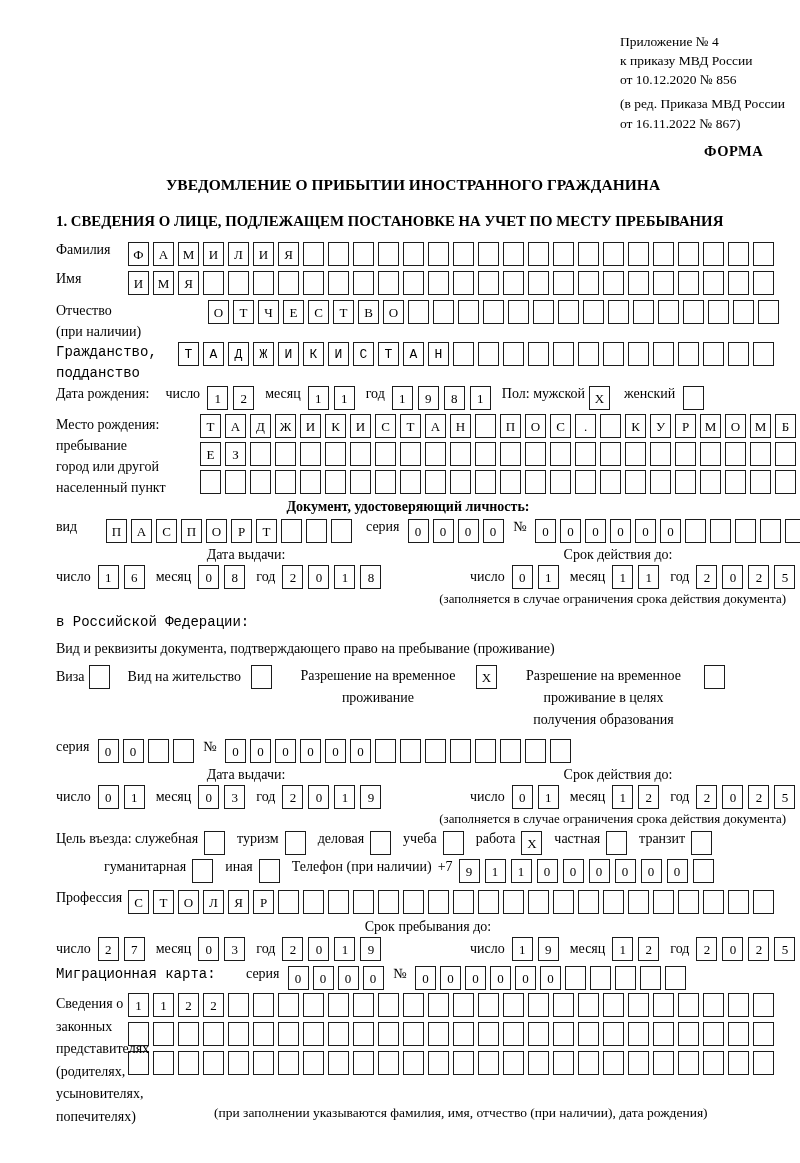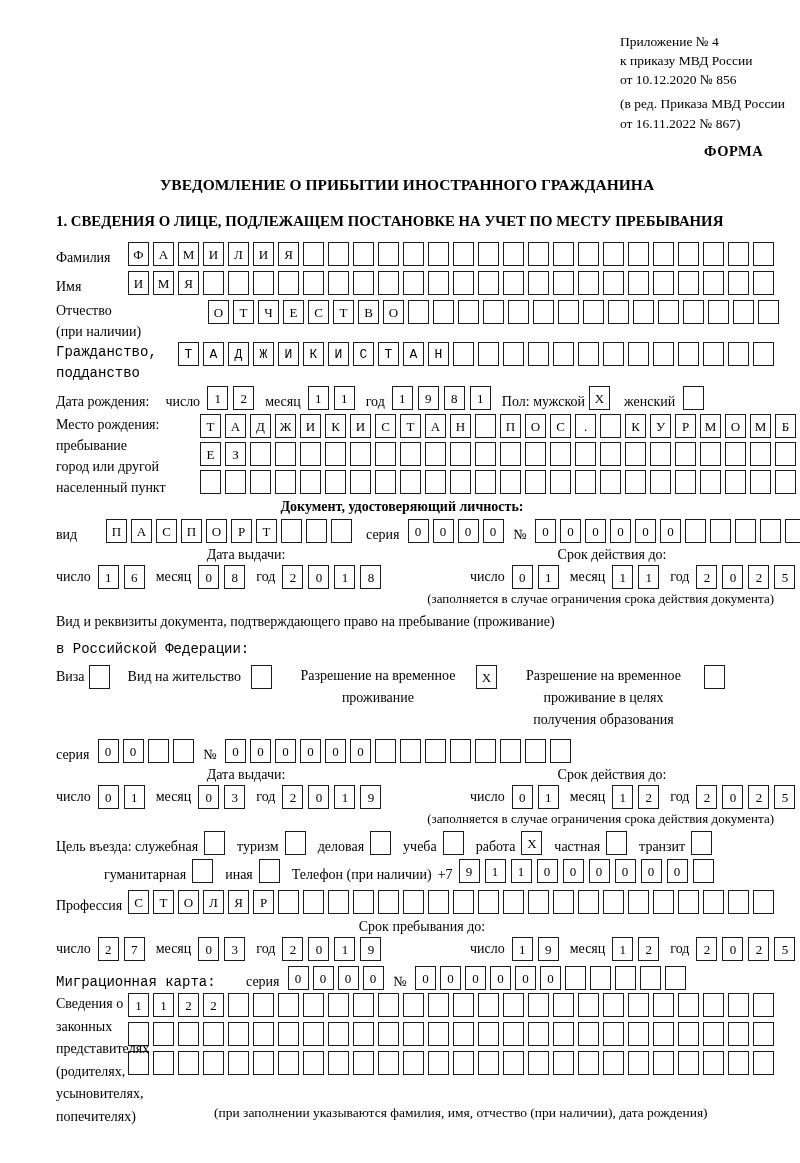--- a/index.html
+++ b/index.html
@@ -1,38 +1,38 @@
 <!DOCTYPE html>
 <html><head>
 <meta charset="utf-8">
 <style>
   html,body{margin:0;padding:0;background:#fff;}
   body{width:800px;height:1163px;font-family:"Liberation Serif","DejaVu Serif",serif;color:#000;}
-  .page{box-sizing:border-box;width:800px;height:1163px;padding:32px 12px 0 56px;overflow:hidden;position:relative;font-size:14px;}
+  .page{box-sizing:border-box;width:800px;height:1163px;padding:32px 0 0 56px;overflow:hidden;position:relative;font-size:14px;}
 
   
   .hdr-block{margin-left:564px;font-size:13.5px;line-height:1.42;}
   .hdr-sub{margin-top:5px;}
   .form-label{margin-left:648px;margin-top:10px;font-weight:bold;font-size:14.5px;letter-spacing:.5px;}
 
   
   .title{margin-top:14px;margin-right:30px;text-align:center;font-weight:bold;font-size:15.5px;line-height:1.4;}
   .title-underline{display:inline-block;width:58px;border-bottom:2px solid #3a3a3a;margin-left:10px;vertical-align:baseline;}
   .sec-heading{margin-top:18px;font-weight:bold;font-size:14.8px;white-space:nowrap;}
 
   
   .cells{display:flex;gap:4px;flex:none;}
   .cell{box-sizing:border-box;flex:none;width:21px;height:24px;border:1.6px solid #1c1c1c;background:#fff;
         display:inline-flex;align-items:center;justify-content:center;font-size:13px;line-height:1;}
   .cells .cell{width:21px;}
   .dcells{display:flex;gap:5px;flex:none;}
   .dcells .cell{width:21px;}
   .cb .cell{width:21px;height:24px;}
 
-  .row{display:flex;align-items:flex-end;}
+  .row{display:flex;align-items:flex-start;}
   .lbl{flex:none;}
   .toprow{align-items:flex-start;}
   .lblcol{flex:none;line-height:21px;}
 
   .mt12{margin-top:12px;} .mt5{margin-top:5px;} .mt4{margin-top:4px;} .mt2{margin-top:2px;} .mt8{margin-top:8px;} .mt7{margin-top:7px;} .mt0{margin-top:0;font-family:Liberation Mono, monospace;}
 
   .w72{width:72px;} .w152{width:152px;} .w122{width:122px;} .w144{width:144px;}
 
   
   .boxcol .cells{margin-bottom:4px;}
@@ -418,22 +418,22 @@
       <span class="dcells">
           <span class="cell">2</span>
           <span class="cell">0</span>
           <span class="cell">2</span>
           <span class="cell">5</span>
         </span>
     </div>
   </div>
   <div class="note-right">(заполняется в случае ограничения срока действия документа)</div>
 
+  <div class="intro-line mt0">в Российской Федерации:</div>
   <div class="intro-line">Вид и реквизиты документа, подтверждающего право на пребывание (проживание)</div>
-  <div class="intro-line mt0">в Российской Федерации:</div>
 
   <div class="permit-row">
     <span class="lbl gap4">Виза</span>
     <span class="cells cb gap18">
         <span class="cell"></span>
       </span>
     <span class="lbl gap10">Вид на жительство</span>
     <span class="cells cb gap16">
         <span class="cell"></span>
       </span>

